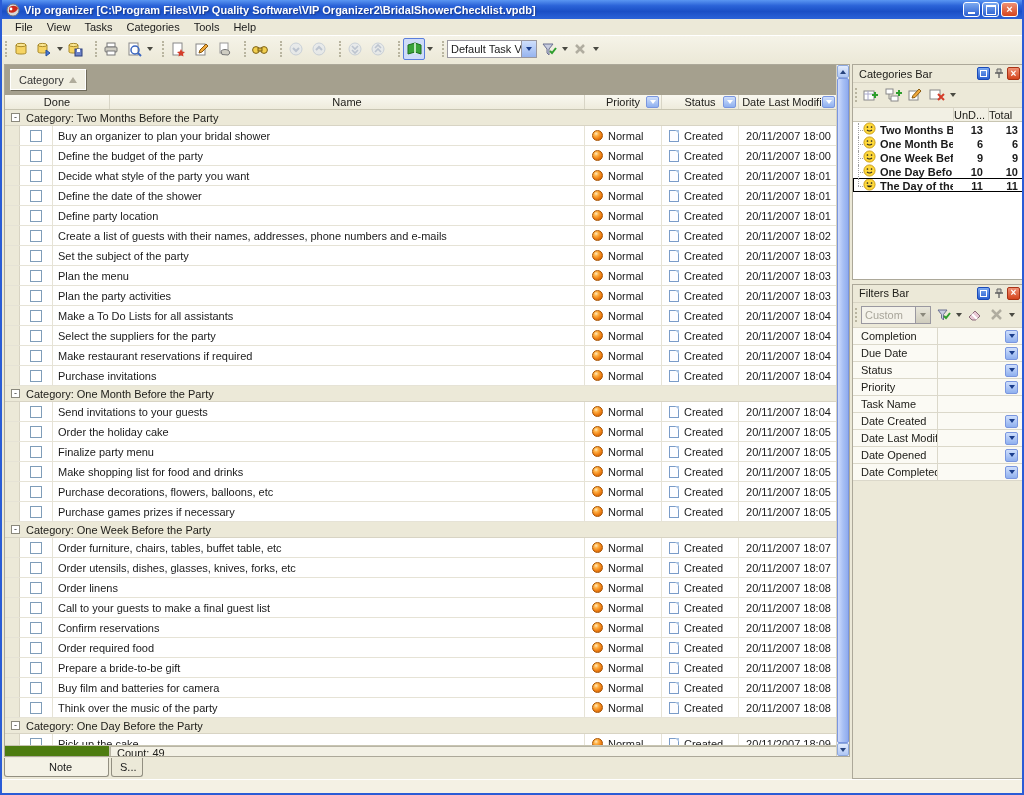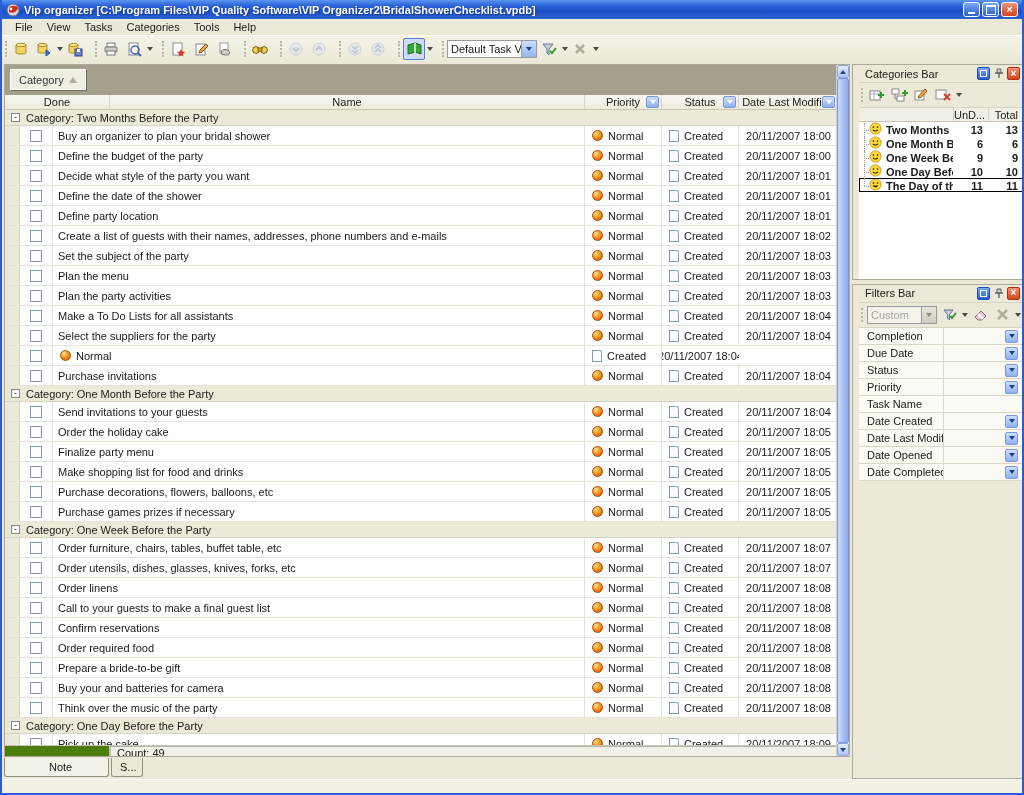--- a/index.html
+++ b/index.html
@@ -83,36 +83,36 @@
 
   
   .bottom-tabs { height:22px; width:846px; display:flex; align-items:flex-start; padding-top:1px; gap:2px; flex:0 0 auto; }
   .tab { height:19px; border:1px solid #928f81; border-top:none; background:#f4f2e6; display:flex; align-items:center; padding:0 8px; border-radius:0 0 3px 3px; }
   .tab.t-note { width:105px;padding-left:44px; }
   .tab.t-side { width:32px; background:#ece9d8; }
   .statusbar { height:14px; background:#f4f1e4; border-top:1px solid #fff; flex:0 0 auto; margin-top:auto; }
 
   
   .right-col { width:172px; flex:0 0 auto; display:flex; flex-direction:column; gap:4px; }
-  .panel { border:1px solid #aca899; background:#ece9d8; display:flex; flex-direction:column; overflow:hidden;padding-left:6px; }
+  .panel { border:1px solid #aca899; background:#ece9d8; display:flex; flex-direction:column; overflow:hidden; }
   .panel.cats { height:256px; }
   .panel.filters { height:588px; }
   .panel-title { height:18px; display:flex; align-items:center; padding:0 3px 0 6px; color:#21201c; border-bottom:1px solid #d8d4c4; }
   .panel-title .pt-label { flex:1; }
   .pt-btn { width:13px; height:13px; margin-left:2px; border-radius:2px; display:flex; align-items:center; justify-content:center; font-size:9px; }
   .pt-btn.float { background:linear-gradient(180deg,#7ba9f0,#2a5fd0); border:1px solid #1a4ab8; }
   .pt-btn.float::after { content:""; width:5px; height:5px; border:1px solid #fff; }
   .pt-btn.close { background:linear-gradient(180deg,#f09074,#d4451e); border:1px solid #a83215; color:#fff; font-weight:bold; font-size:10px; line-height:1; }
   .panel-toolbar { height:25px; display:flex; align-items:center; gap:2px; padding-left:8px; border-bottom:1px solid #d8d4c4; position:relative; }
   .panel-toolbar::before { content:""; position:absolute; left:2px; top:5px; bottom:5px; border-left:2px dotted #b9b5a0; }
   .ptb-btn { width:20px; height:20px; display:flex; align-items:center; justify-content:center; }
 
   .cat-list { background:#fff; flex:1; display:flex; flex-direction:column; }
   .cat-head { height:14px; display:grid; grid-template-columns:1fr 35px 35px; background:#f2f0e4; border-bottom:1px solid #c8c5b2; align-items:center; }
-  .cat-head span { text-align:right; padding-right:5px; color:#21201c; border-left:1px solid #d8d5c6; height:14px; line-height:14px; overflow:hidden; white-space:nowrap; }
+  .cat-head span { text-align:left; padding-right:5px; color:#21201c; border-left:1px solid #d8d5c6; height:14px; line-height:14px; overflow:hidden; white-space:nowrap; }
   .cat-row { height:14px; display:grid; grid-template-columns:10px 15px 1fr 35px 35px; align-items:center; font-weight:bold; }
   .cat-row.selected { outline:1px solid #000; outline-offset:-1px; background:#fff; }
   .cat-rail { position:relative; height:14px; }
   .cat-rail::before { content:""; position:absolute; left:5px; top:0; bottom:0; border-left:1px dotted #a0a0a0; }
   .cat-rail::after { content:""; position:absolute; left:5px; top:7px; width:5px; border-top:1px dotted #a0a0a0; }
   .cat-row:last-child .cat-rail::before { bottom:7px; }
   .cat-label { white-space:nowrap; overflow:hidden; padding-left:2px; }
   .cat-num { text-align:right; padding-right:5px; }
 
   .filter-list { background:#fbfaf4; }
@@ -491,20 +491,21 @@
                   <span class="doc-icon"></span>
                   <span>Created</span>
                 </span>
                 <span class="cell c-date">20/11/2007 18:04</span>
               </div>
               <div class="task-row">
                 <span class="cell indent"></span>
                 <span class="cell c-done">
                   <span class="checkbox"></span>
                 </span>
+                <span class="cell c-name">Make restaurant reservations if required</span>
                 <span class="cell c-pri">
                   <span class="pri-ball"></span>
                   <span>Normal</span>
                 </span>
                 <span class="cell c-status">
                   <span class="doc-icon"></span>
                   <span>Created</span>
                 </span>
                 <span class="cell c-date">20/11/2007 18:04</span>
               </div>
@@ -738,21 +739,21 @@
                   <span class="doc-icon"></span>
                   <span>Created</span>
                 </span>
                 <span class="cell c-date">20/11/2007 18:08</span>
               </div>
               <div class="task-row">
                 <span class="cell indent"></span>
                 <span class="cell c-done">
                   <span class="checkbox"></span>
                 </span>
-                <span class="cell c-name">Buy your and batteries for camera</span>
+                <span class="cell c-name">Buy film and batteries for camera</span>
                 <span class="cell c-pri">
                   <span class="pri-ball"></span>
                   <span>Normal</span>
                 </span>
                 <span class="cell c-status">
                   <span class="doc-icon"></span>
                   <span>Created</span>
                 </span>
                 <span class="cell c-date">20/11/2007 18:08</span>
               </div>

